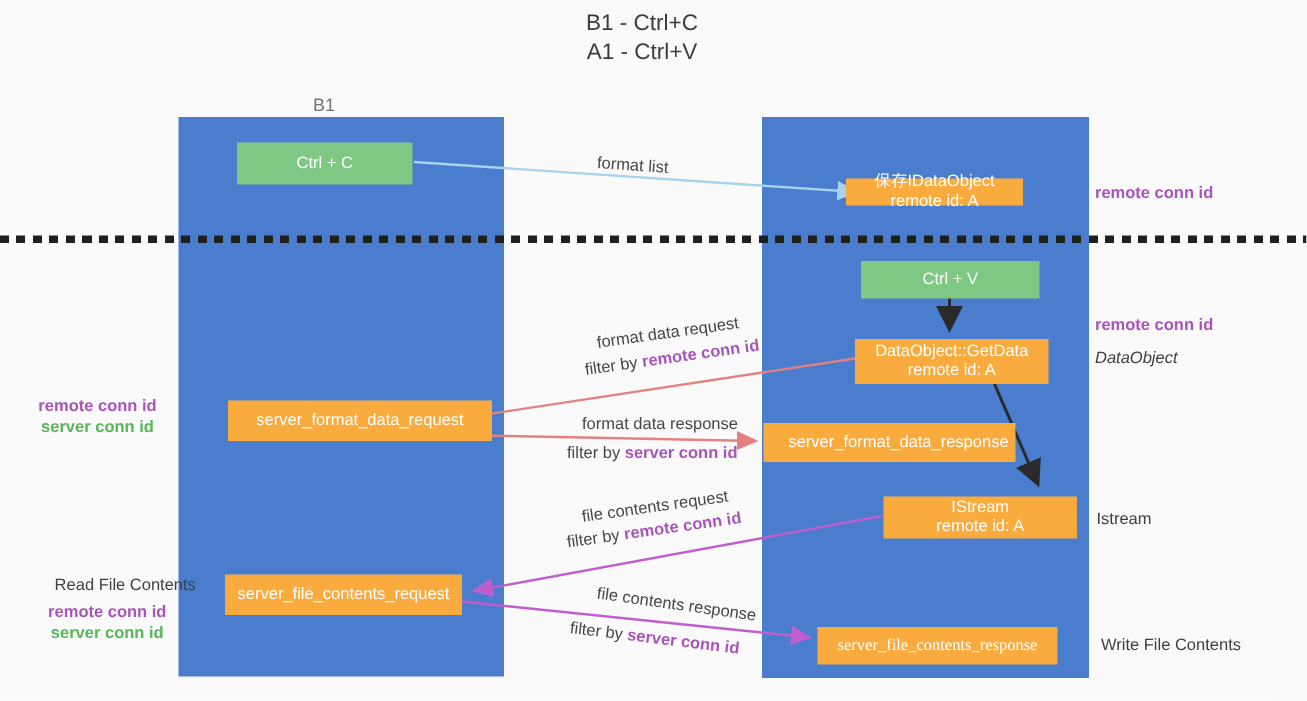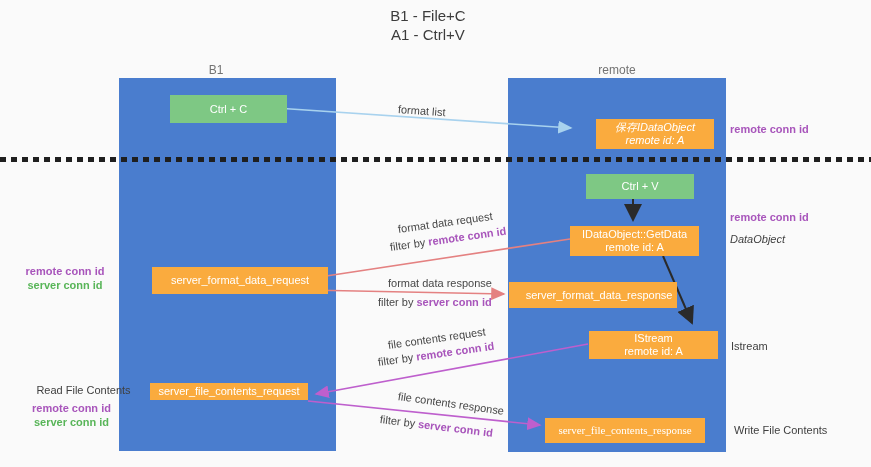--- a/index.html
+++ b/index.html
@@ -13,49 +13,48 @@
                line-height:15px;color:#737373;top:51px;margin-top:12px;}
   .lane{position:absolute;top:78px;background:var(--lane-blue,#4a7dce);}
 
   .divider{position:absolute;left:0;top:157px;width:871px;height:5px;
            background:repeating-linear-gradient(90deg,#1f1f1f 0 6px,transparent 6px 11px);}
 
   .box{position:absolute;display:flex;flex-direction:column;align-items:center;
        justify-content:center;color:#fff;font-size:11px;line-height:13px;
        text-align:center;white-space:nowrap;}
   .box.orange{background:var(--box-orange,#faab3e);}
-  .box.green{background:var(--box-green,#7ec884);margin-left:12px;}
+  .box.green{background:var(--box-green,#7ec884);}
 
   .note{position:absolute;font-size:11px;white-space:nowrap;color:#3f3f3f;}
   .note.center{text-align:center;}
   .purple{color:var(--text-purple,#a855bb);font-weight:bold;}
   .greentxt{color:var(--text-green,#58b558);font-weight:bold;}
 
   .flowlabel{position:absolute;font-size:11px;color:#474747;white-space:nowrap;
              transform-origin:left center;}
   .flowlabel .term{margin-left:3px;}
 
   svg.overlay{position:absolute;left:0;top:0;width:871px;height:467px;pointer-events:none;}
 </style>
 </head>
 <body>
 
 <div class="canvas">
 
   <div class="title">
-    <div>B1 - File+C</div>
+    <div>B1 - Ctrl+C</div>
     <div>A1 - Ctrl+V</div>
   </div>
 
   <div class="lane-header" style="left:156px;">
     <div>B1</div>
     <div>connection</div>
   </div>
   <div class="lane-header" style="left:557px;">
-    <div>remote</div>
   </div>
 
   <div class="lane" style="left:119px;width:217px;height:373px;"></div>
   <div class="lane" style="left:508px;width:218px;height:374px;"></div>
 
   <div class="divider"></div>
 
   <svg class="overlay">
     <defs>
       <marker id="ah-blue" markerWidth="10" markerHeight="8" refX="8" refY="4" orient="auto">
@@ -77,48 +76,48 @@
     <line x1="570" y1="239" x2="313" y2="278" stroke="#e48181" stroke-width="1.6" marker-end="url(#ah-red)"></line>
     <line x1="307" y1="290" x2="504" y2="294" stroke="#e48181" stroke-width="1.6" marker-end="url(#ah-red)"></line>
     <line x1="588" y1="344" x2="316" y2="394" stroke="#be5fcd" stroke-width="1.6" marker-end="url(#ah-magenta)"></line>
     <line x1="308" y1="401" x2="540" y2="425" stroke="#be5fcd" stroke-width="1.6" marker-end="url(#ah-magenta)"></line>
   </svg>
 
   <div class="box green" style="left:158px;top:95px;width:117px;height:28px;">
     <div>Ctrl + C</div>
   </div>
 
-  <div class="box orange" style="left:596px;top:119px;width:118px;height:30px;font-style:italic;">
+  <div class="box orange" style="left:564px;top:119px;width:118px;height:18px;">
     <div>保存IDataObject</div>
     <div>remote id: A</div>
   </div>
 
-  <div class="box green" style="left:574px;top:174px;width:108px;height:25px;">
+  <div class="box green" style="left:574px;top:174px;width:119px;height:25px;">
     <div>Ctrl + V</div>
   </div>
 
   <div class="box orange" style="left:570px;top:226px;width:129px;height:30px;">
-    <div>IDataObject::GetData</div>
+    <div>DataObject::GetData</div>
     <div>remote id: A</div>
   </div>
 
   <div class="box orange" style="left:152px;top:267px;width:176px;height:27px;">
     <div>server_format_data_request</div>
   </div>
 
   <div class="box orange" style="left:509px;top:282px;width:156px;height:26px;padding-left:12px;">
     <div>server_format_data_response</div>
   </div>
 
   <div class="box orange" style="left:589px;top:331px;width:129px;height:28px;">
     <div>IStream</div>
     <div>remote id: A</div>
   </div>
 
-  <div class="box orange" style="left:150px;top:383px;width:158px;height:17px;text-align:center;">
+  <div class="box orange" style="left:150px;top:383px;width:158px;height:27px;text-align:center;">
     <div>server_file_contents_request</div>
   </div>
 
   <div class="box orange" style="left:545px;top:418px;width:160px;height:25px;font-family:Liberation Serif, serif;">
     <div>server_file_contents_response</div>
   </div>
 
   <div class="note purple" style="left:730px;top:123px;">remote conn id</div>
   <div class="note purple" style="left:730px;top:211px;">remote conn id</div>
   <div class="note" style="left:730px;top:233px;font-style:italic;">DataObject</div>

